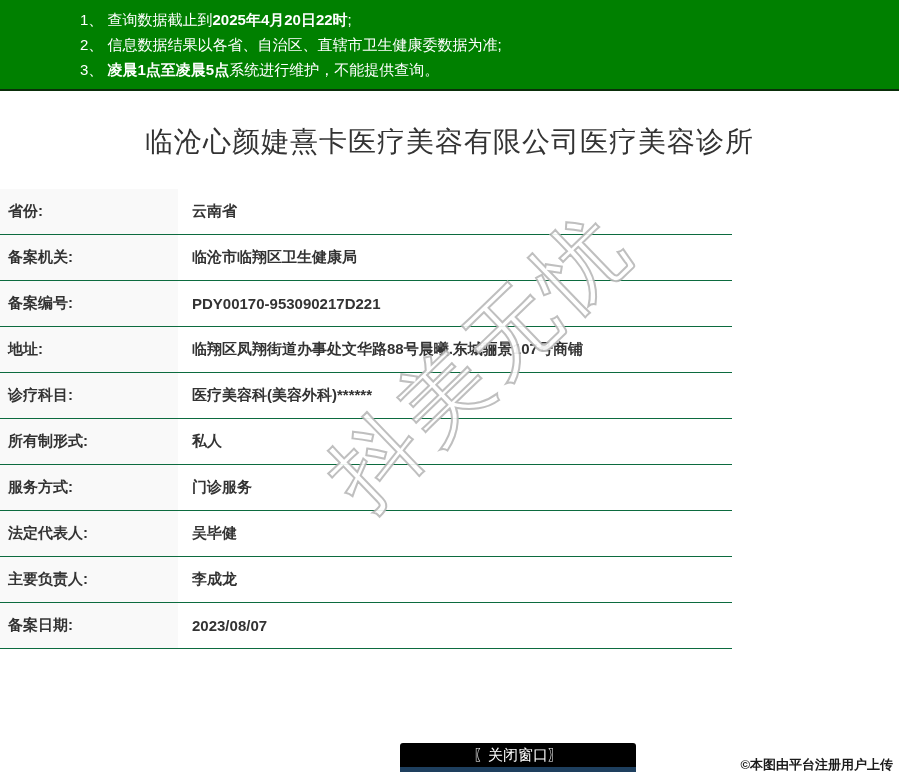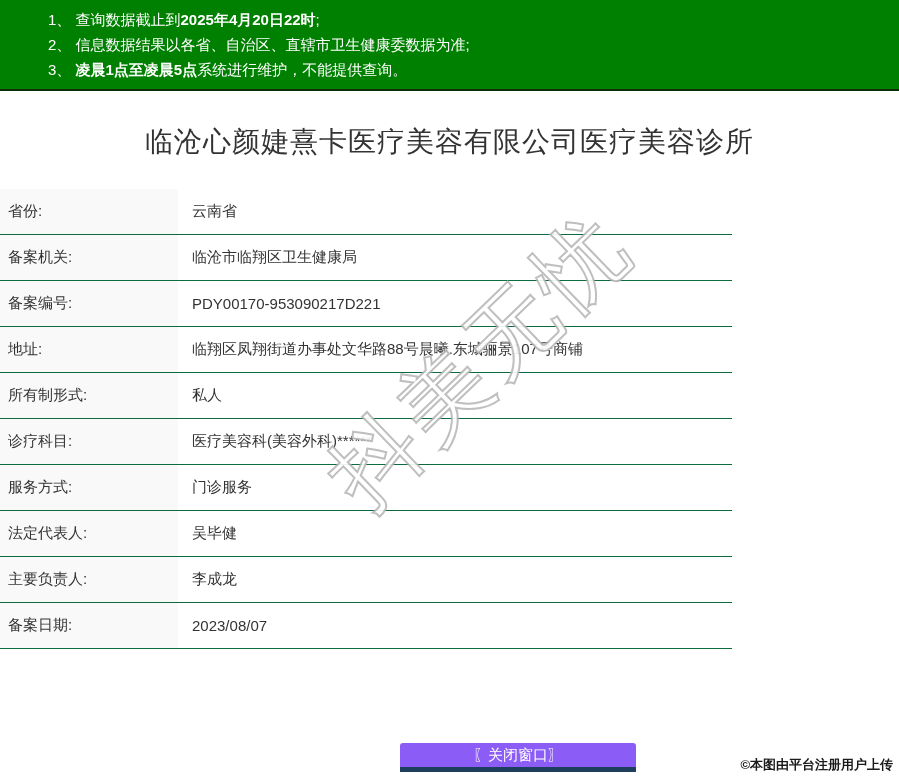--- a/index.html
+++ b/index.html
@@ -6,39 +6,40 @@
   body{
     width:899px;height:777px;position:relative;overflow:hidden;
     background:#ffffff;
     font-family:"Liberation Sans","DejaVu Sans",sans-serif;
     color:#333;
   }
   
   .banner{
     background:#008000;
     color:#ffffff;
-    padding:7px 10px 7px 48px;
+    padding:7px 10px 7px 80px;
     font-size:15px;
     border-bottom:2px solid #0a2e0a;
   }
   .notice-line{line-height:25px;white-space:nowrap;}
   .notice-line b{font-weight:bold;}
   
   .title{
     margin:32px 0 0 0;
     text-align:center;
     font-size:28px;
     font-weight:400;
     color:#333;
     letter-spacing:1px;
   }
   
   .info-table{
     margin-top:28px;
     width:732px;
+    font-weight:bold;
   }
   .row{
     display:flex;
     align-items:stretch;
     height:45px;
     border-bottom:1px solid #0c6b3f;
   }
   .row .label{
     width:170px;
     padding-left:8px;
@@ -75,21 +76,21 @@
     z-index:5;
     white-space:nowrap;
   }
   
   .close-btn{
     position:absolute;
     left:400px;
     top:743px;
     width:236px;
     height:29px;
-    background:#8b5cf6;
+    background:#000000;
     border:none;
     border-bottom:5px solid #1e3f5e;
     border-radius:3px 3px 0 0;
     color:#ffffff;
     font-size:15px;
     font-family:"Liberation Sans","DejaVu Sans",sans-serif;
     cursor:pointer;
     z-index:6;
   }
   
@@ -131,26 +132,26 @@
     </div>
     <div class="row">
       <div class="label">备案编号:</div>
       <div class="value">PDY00170-953090217D221</div>
     </div>
     <div class="row">
       <div class="label">地址:</div>
       <div class="value">临翔区凤翔街道办事处文华路88号晨曦.东城骊景107号商铺</div>
     </div>
     <div class="row">
+      <div class="label">诊疗科目:</div>
+      <div class="value">医疗美容科(美容外科)******</div>
+    </div>
+    <div class="row">
       <div class="label">所有制形式:</div>
       <div class="value">私人</div>
-    </div>
-    <div class="row">
-      <div class="label">诊疗科目:</div>
-      <div class="value">医疗美容科(美容外科)******</div>
     </div>
     <div class="row">
       <div class="label">服务方式:</div>
       <div class="value">门诊服务</div>
     </div>
     <div class="row">
       <div class="label">法定代表人:</div>
       <div class="value">吴毕健</div>
     </div>
     <div class="row">

